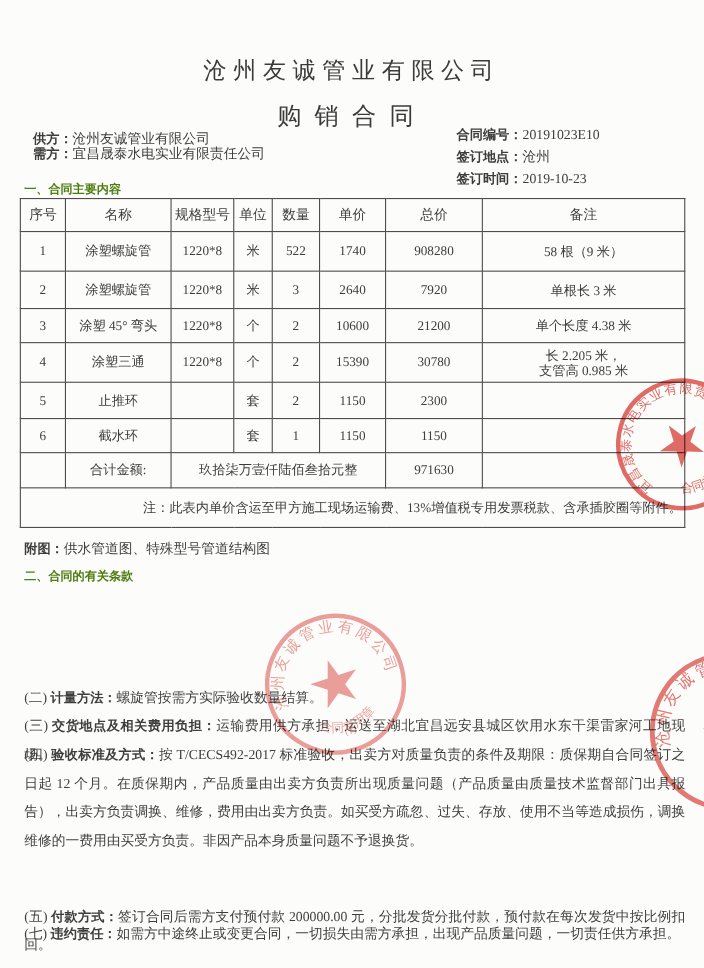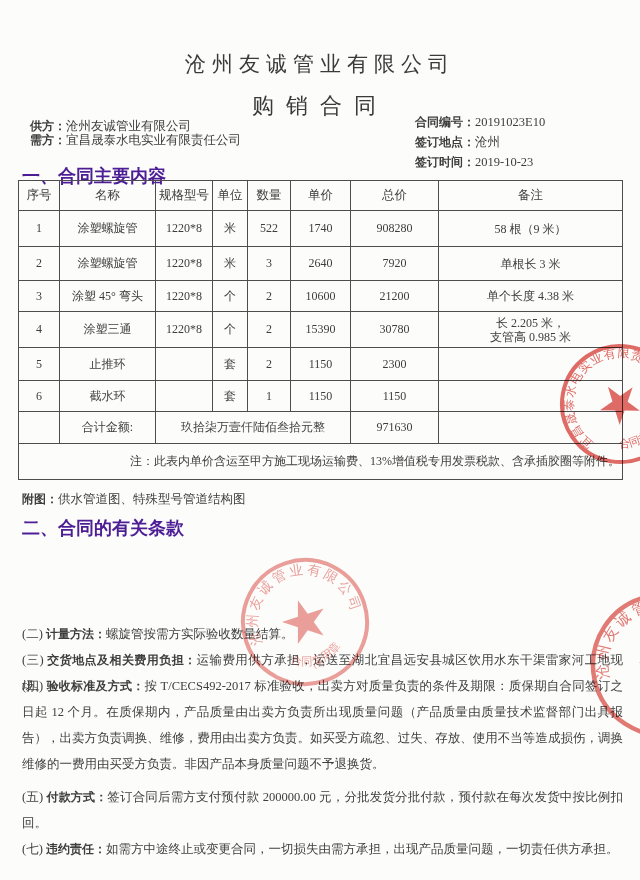--- a/index.html
+++ b/index.html
@@ -9,21 +9,21 @@
     font-family:"Liberation Serif","DejaVu Serif",serif;
     color:#3d3d3d;
   }
   .abs{position:absolute;}
   .title{top:50px;left:0;width:640px;text-align:center;font-size:21px;letter-spacing:6px;color:#3a3a3a;}
   .subtitle{top:91px;left:0;width:640px;text-align:center;font-size:22px;letter-spacing:12px;color:#3a3a3a;}
   .party{left:30px;font-size:12.5px;}
   .party b,.meta b{font-family:"Liberation Sans","DejaVu Sans",sans-serif;font-weight:700;font-size:12px;}
   .meta{left:415px;font-size:12.5px;line-height:20px;}
   .meta .mrow{white-space:nowrap;}
-  .secheading{left:22px;font-size:18px;font-weight:700;font-family:"Liberation Sans","DejaVu Sans",sans-serif;color:#4c1d95;}
+  .secheading{left:22px;font-size:11px;font-weight:700;font-family:"Liberation Sans","DejaVu Sans",sans-serif;color:#4d7c0f;}
   table.items{
     position:absolute;left:18px;top:180px;width:604px;
     border-collapse:collapse;table-layout:fixed;
     font-size:12px;color:#3d3d3d;padding-left:20px;
   }
   table.items td,table.items th{
     border:1.5px solid #4d4d4d;text-align:center;vertical-align:middle;
     font-weight:normal;padding:1px 2px;overflow:hidden;
   }
   table.items tr.h th{height:27px;font-size:12.5px;}
@@ -156,21 +156,21 @@
 
   <div class="abs attach" style="top:491px;">
     <b>附图：</b><span>供水管道图、特殊型号管道结构图</span>
   </div>
 
   <div class="abs secheading" style="top:516px;">二、合同的有关条款</div>
 
   <div class="abs clause" style="top:621px;"><span>(二)</span> <b>计量方法：</b><span>螺旋管按需方实际验收数量结算。</span></div>
   <div class="abs clause" style="top:647px;"><span>(三)</span> <b>交货地点及相关费用负担：</b><span>运输费用供方承担，运送至湖北宜昌远安县城区饮用水东干渠雷家河工地现场。</span></div>
   <div class="abs clause" style="top:673px;"><span>(四)</span> <b>验收标准及方式：</b><span>按 T/CECS492-2017 标准验收，出卖方对质量负责的条件及期限：质保期自合同签订之日起 12 个月。在质保期内，产品质量由出卖方负责所出现质量问题（产品质量由质量技术监督部门出具报告），出卖方负责调换、维修，费用由出卖方负责。如买受方疏忽、过失、存放、使用不当等造成损伤，调换维修的一费用由买受方负责。非因产品本身质量问题不予退换货。</span></div>
-  <div class="abs clause" style="top:784px;"><span>(五)</span> <b>付款方式：</b><span>签订合同后需方支付预付款 200000.00 元，分批发货分批付款，预付款在每次发货中按比例扣回。</span></div>
+  <div class="abs clause" style="top:820px;"><span>(五)</span> <b>付款方式：</b><span>签订合同后需方支付预付款 200000.00 元，分批发货分批付款，预付款在每次发货中按比例扣回。</span></div>
   <div class="abs clause" style="top:836px;"><span>(七)</span> <b>违约责任：</b><span>如需方中途终止或变更合同，一切损失由需方承担，出现产品质量问题，一切责任供方承担。</span></div>
 
   <svg class="seal" style="left:550px;top:334px;opacity:.78;transform:rotate(-35deg);" width="140" height="140" viewBox="-70 -70 140 140">
     <defs>
       <path id="arcA" d="M -30.2,36 A 47 47 0 1 1 30.2,36" fill="none"></path>
       <path id="botA" d="M -32,28 A 40 40 0 0 0 32,28" fill="none"></path>
     </defs>
     <circle r="58" fill="none" stroke="#d9423a" stroke-width="4"></circle>
     <path fill="#d9423a" transform="scale(1.05)" d="M0,-20 L4.47,-6.15 L19.02,-6.18 L7.23,2.35 L11.76,16.18 L0,7.6 L-11.76,16.18 L-7.23,2.35 L-19.02,-6.18 L-4.47,-6.15 Z"></path>
     <text font-size="12" letter-spacing="1" fill="#d9423a"><textPath href="#arcA" startOffset="50%" text-anchor="middle">宜昌晟泰水电实业有限责任公司</textPath></text>

